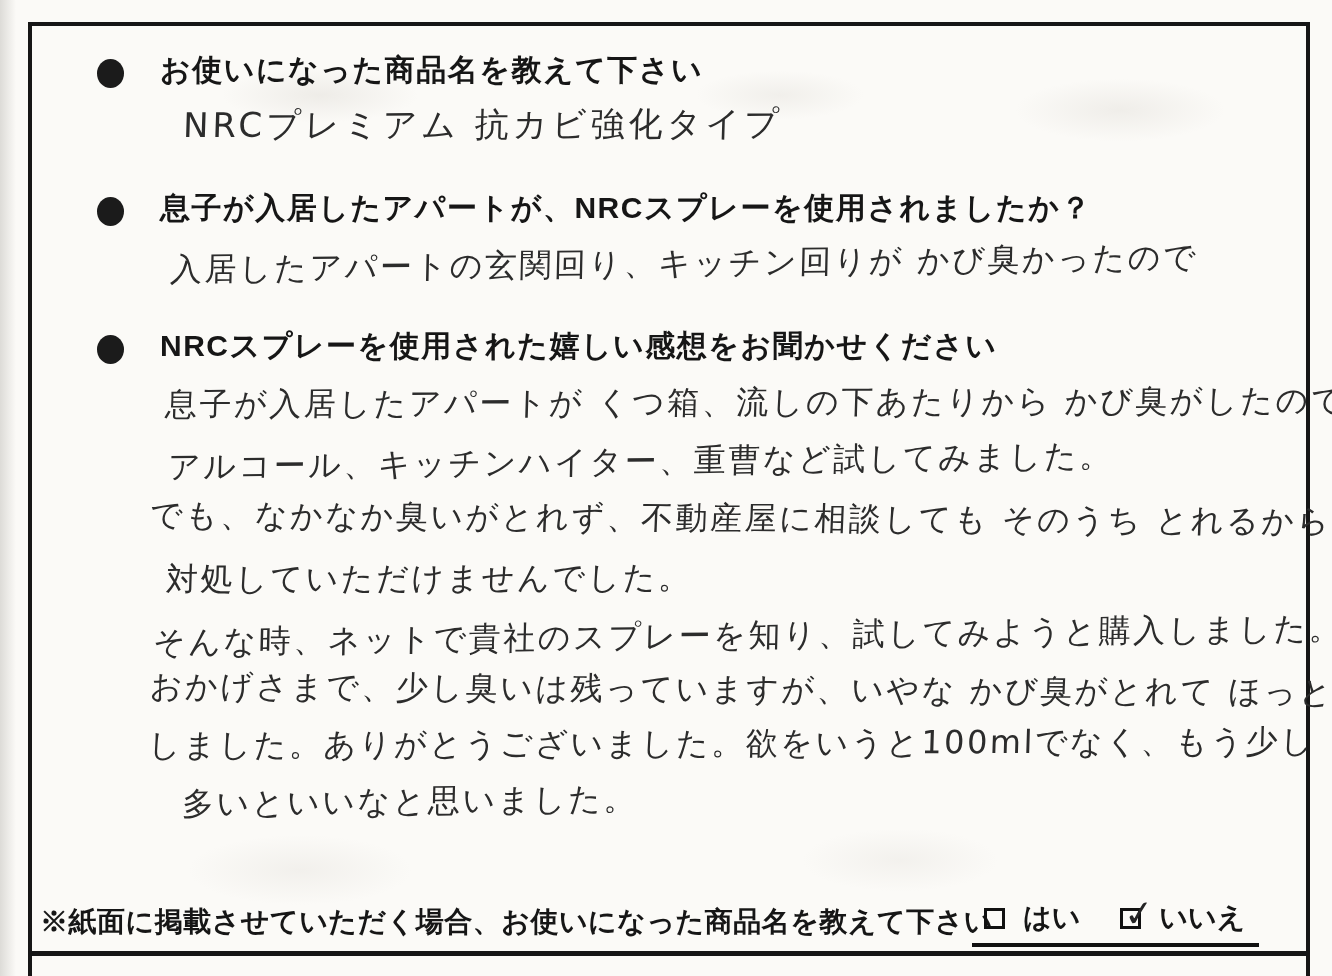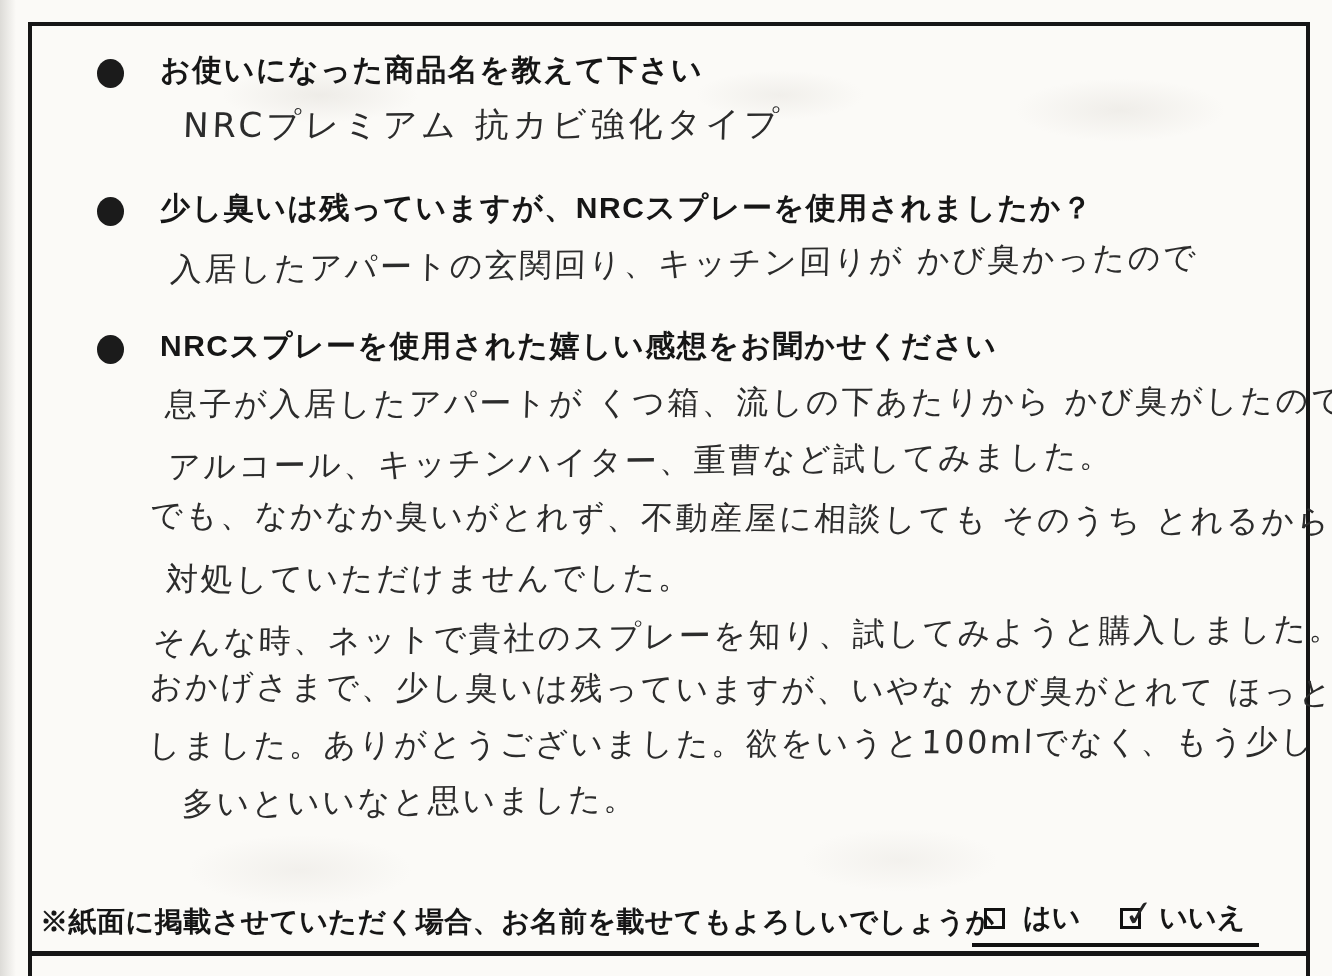--- a/index.html
+++ b/index.html
@@ -65,36 +65,36 @@
 
 <div class="sheet">
 
   <div class="form-box"></div>
 
   <span class="bullet" style="left:97px; top:59px;">●</span>
   <span class="q-label" style="left:160px; top:50px;">お使いになった商品名を教えて下さい</span>
   <span class="hand big t1" style="left:183px; top:102px;">NRCプレミアム 抗カビ強化タイプ</span>
 
   <span class="bullet" style="left:97px; top:197px;">●</span>
-  <span class="q-label" style="left:160px; top:188px;">少し臭いは残っていますが、NRCスプレーを使用されましたか？</span>
+  <span class="q-label" style="left:160px; top:188px;">息子が入居したアパートが、NRCスプレーを使用されましたか？</span>
   <span class="hand t2" style="left:170px; top:242px;">入居したアパートの玄関回り、キッチン回りが かび臭かったので</span>
 
   <span class="bullet" style="left:97px; top:335px;">●</span>
   <span class="q-label" style="left:160px; top:326px;">NRCスプレーを使用された嬉しい感想をお聞かせください</span>
 
   <span class="hand t1" style="left:165px; top:381px;">息子が入居したアパートが くつ箱、流しの下あたりから かび臭がしたので</span>
   <span class="hand t2" style="left:168px; top:440px;">アルコール、キッチンハイター、重曹など試してみました。</span>
   <span class="hand t3" style="left:150px; top:497px;">でも、なかなか臭いがとれず、不動産屋に相談しても そのうち とれるからと</span>
   <span class="hand t1" style="left:166px; top:557px;">対処していただけませんでした。</span>
   <span class="hand t2" style="left:153px; top:614px;">そんな時、ネットで貴社のスプレーを知り、試してみようと購入しました。</span>
   <span class="hand t3" style="left:150px; top:668px;">おかげさまで、少し臭いは残っていますが、いやな かび臭がとれて ほっと</span>
   <span class="hand t1" style="left:148px; top:722px;">しました。ありがとうございました。欲をいうと100mlでなく、もう少し</span>
   <span class="hand t2" style="left:182px; top:780px;">多いといいなと思いました。</span>
 
-  <span class="consent-label">※紙面に掲載させていただく場合、お名前を載せてもよろしいでしょうか</span>
+  <span class="consent-label">※紙面に掲載させていただく場合、お使いになった商品名を教えて下さい</span>
 
   <span class="consent-options">
     <span class="option">
       <span class="cbox"></span>
       <span>はい</span>
     </span>
     <span class="option">
       <span class="cbox">
         <span class="checkmark">✓</span>
       </span>

